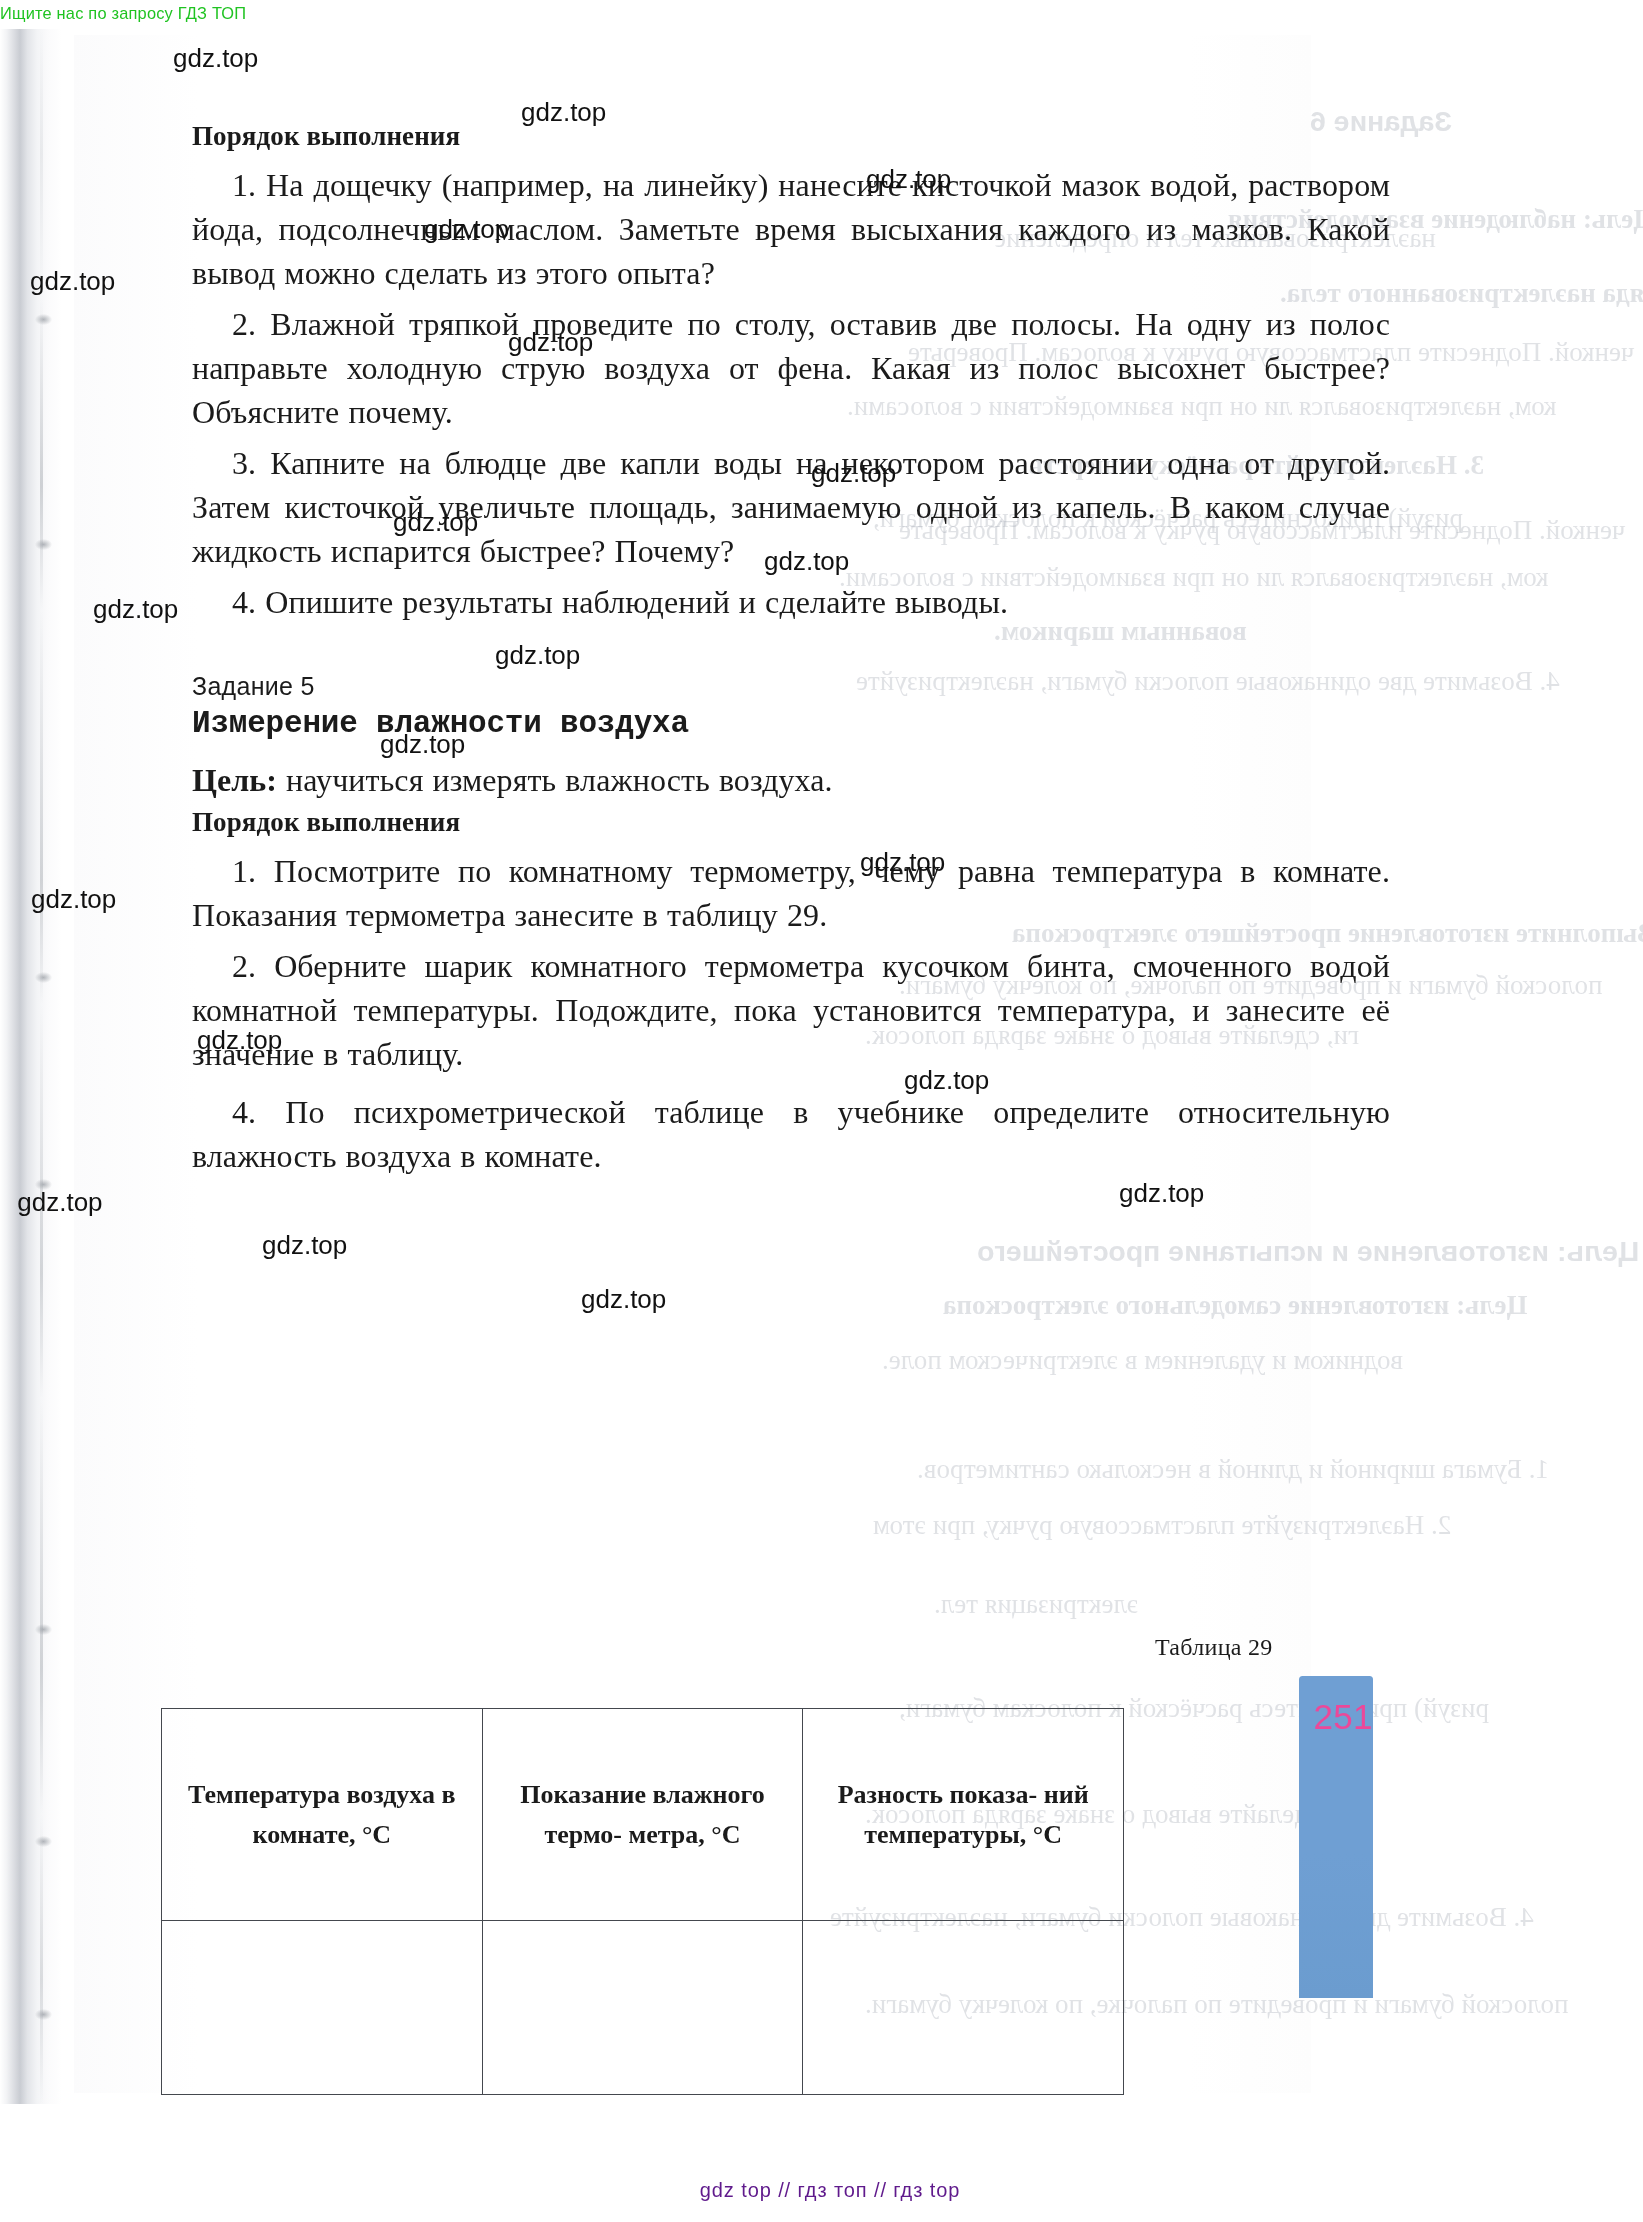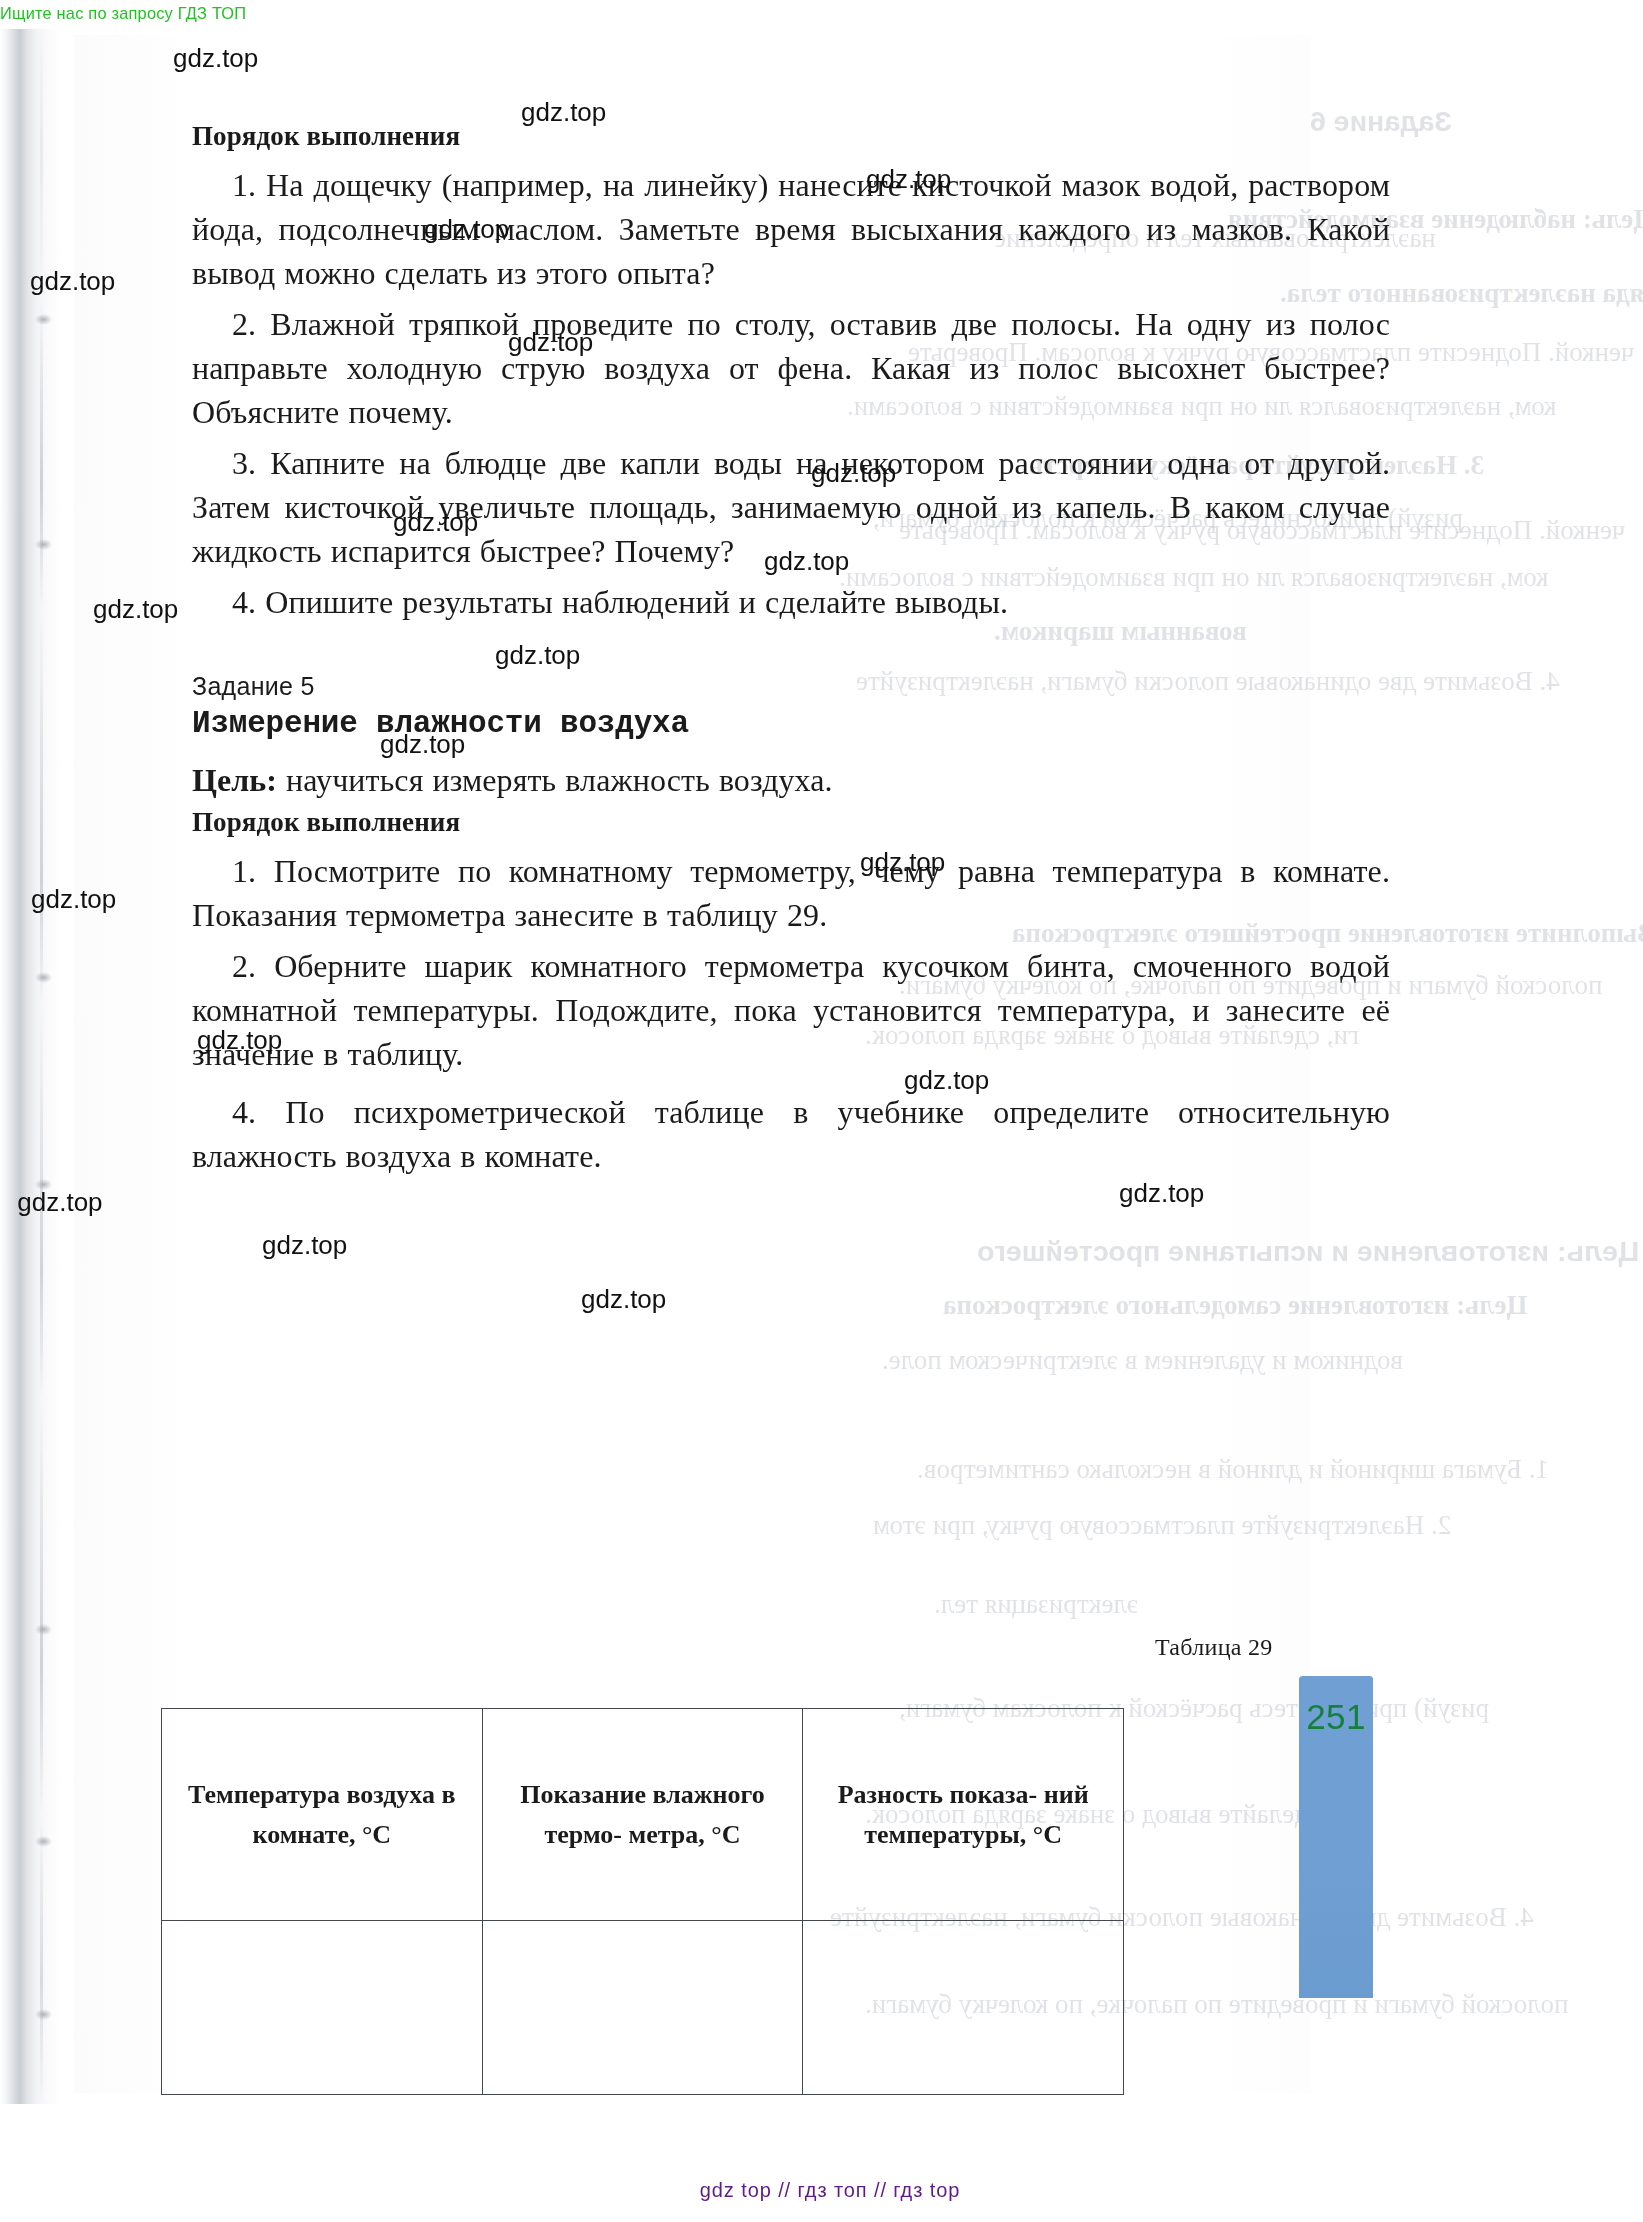--- a/index.html
+++ b/index.html
@@ -181,24 +181,24 @@
     width:74px;
     height:322px;
     background:linear-gradient(180deg,#6f9fd3 0%,#6f9fd3 55%,#6b9ccf 100%);
     border-radius:3.5px 3.5px 0 0;
   }
   #page-badge-num{
     position:absolute;
     left:1299px;
     top:1697px;
     width:74px;
-    text-align:center;
+    text-align:right;
     font-family:"Liberation Sans", sans-serif;
     font-size:35px;
-    color:#15803d;
+    color:#ec4899;
     letter-spacing:0.4px;
   }
 
   
   #footer-line{
     position:absolute;
     left:8px;
     top:2179px;
     width:1644px;
     text-align:center;

